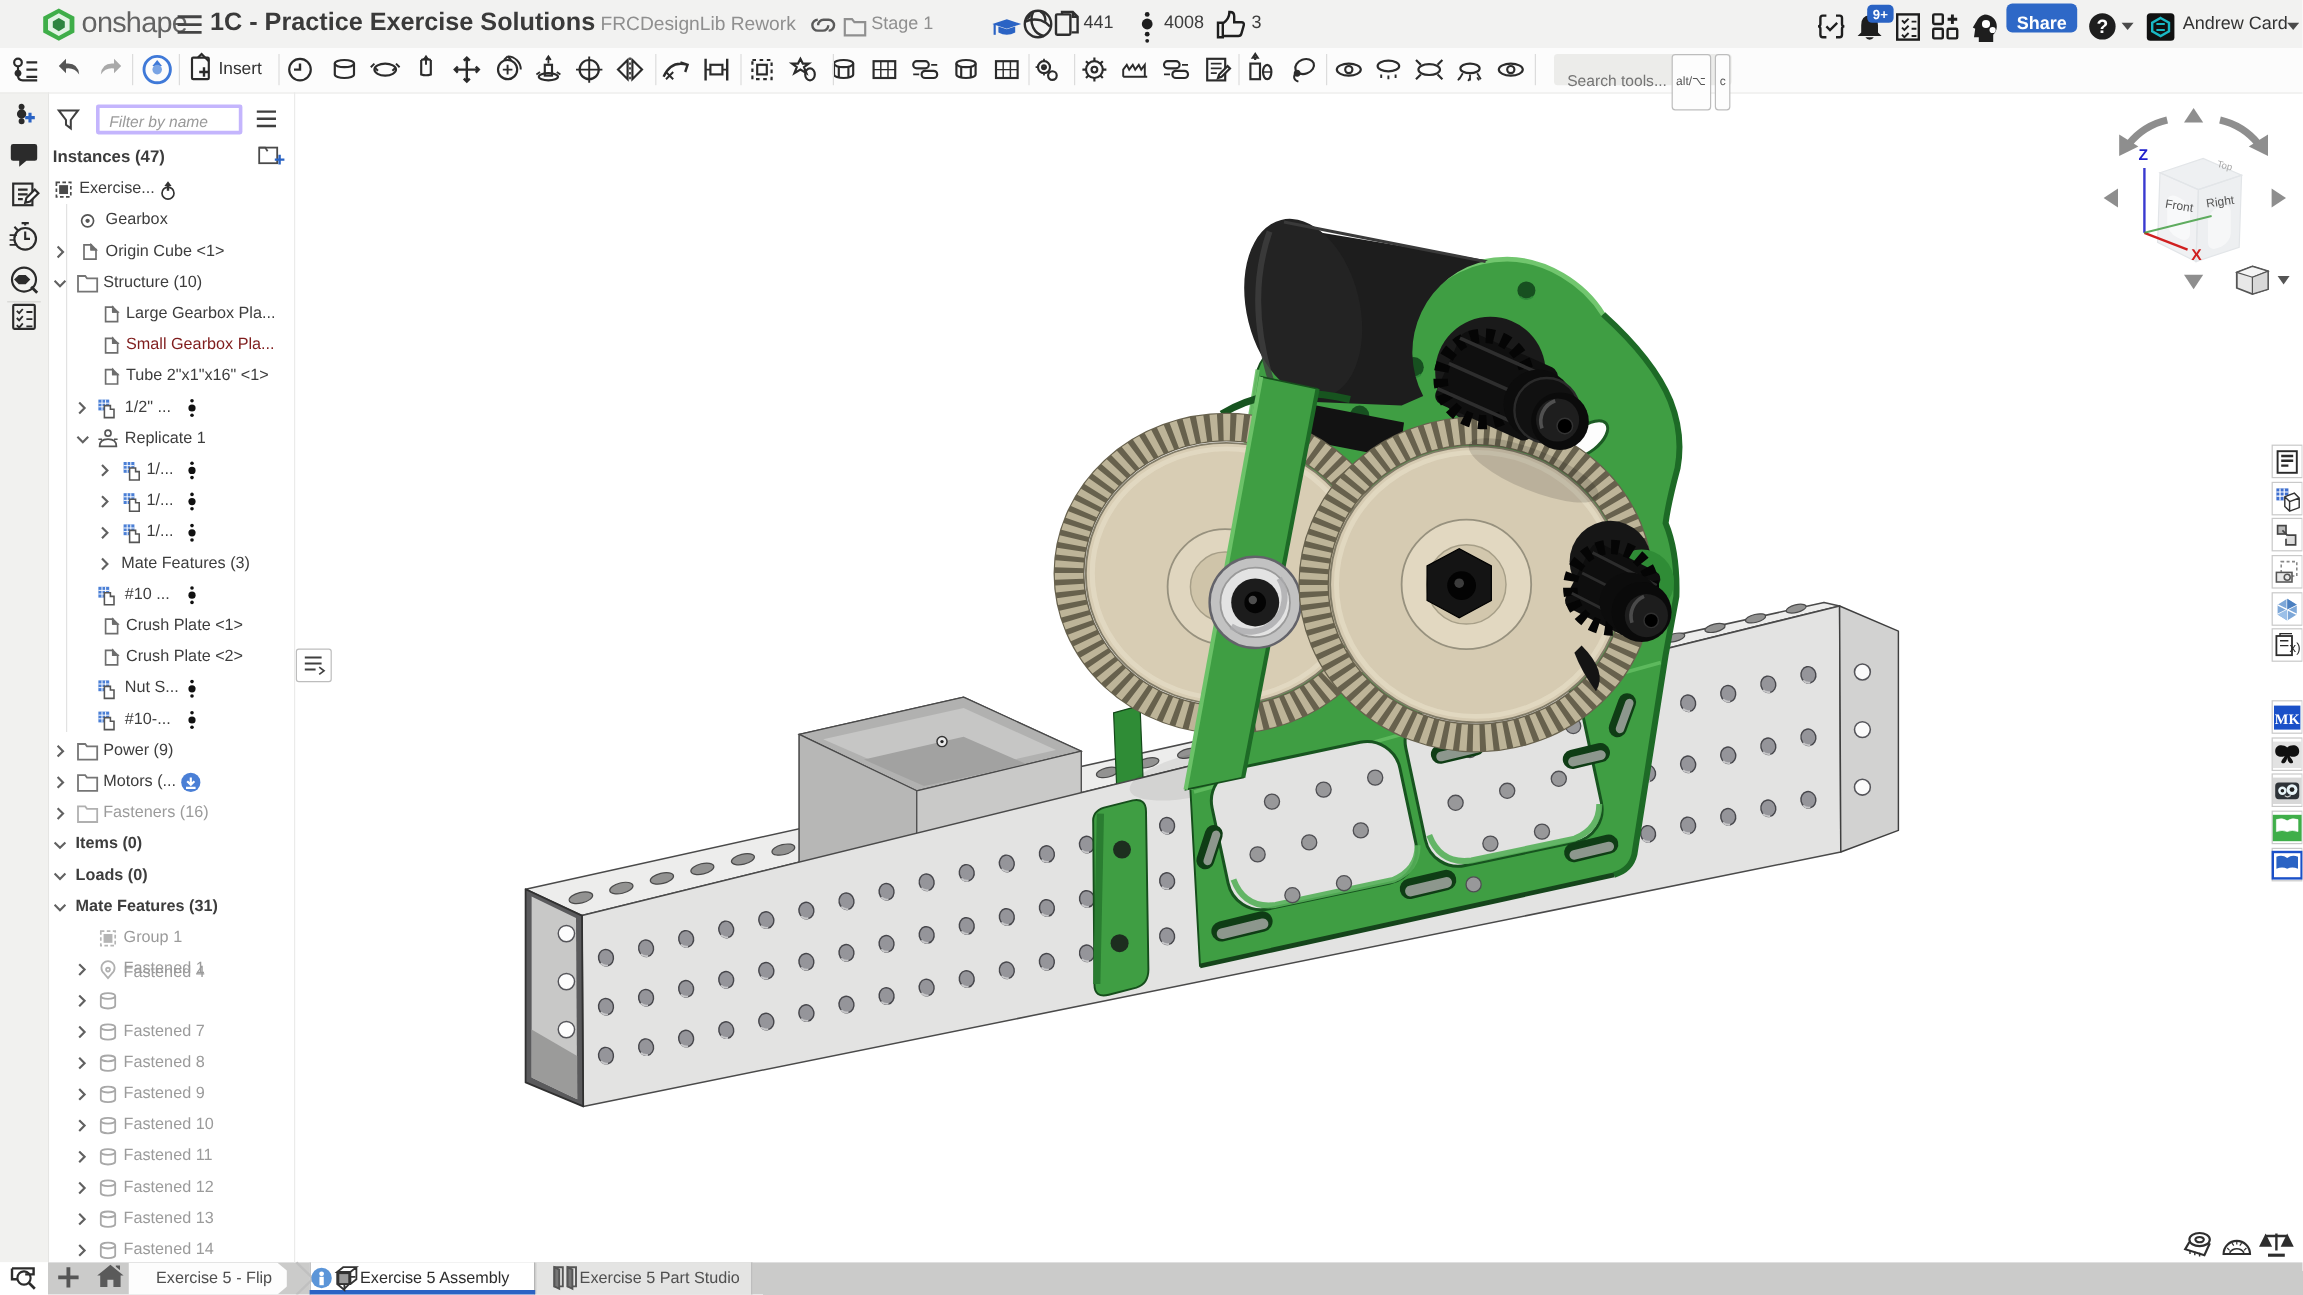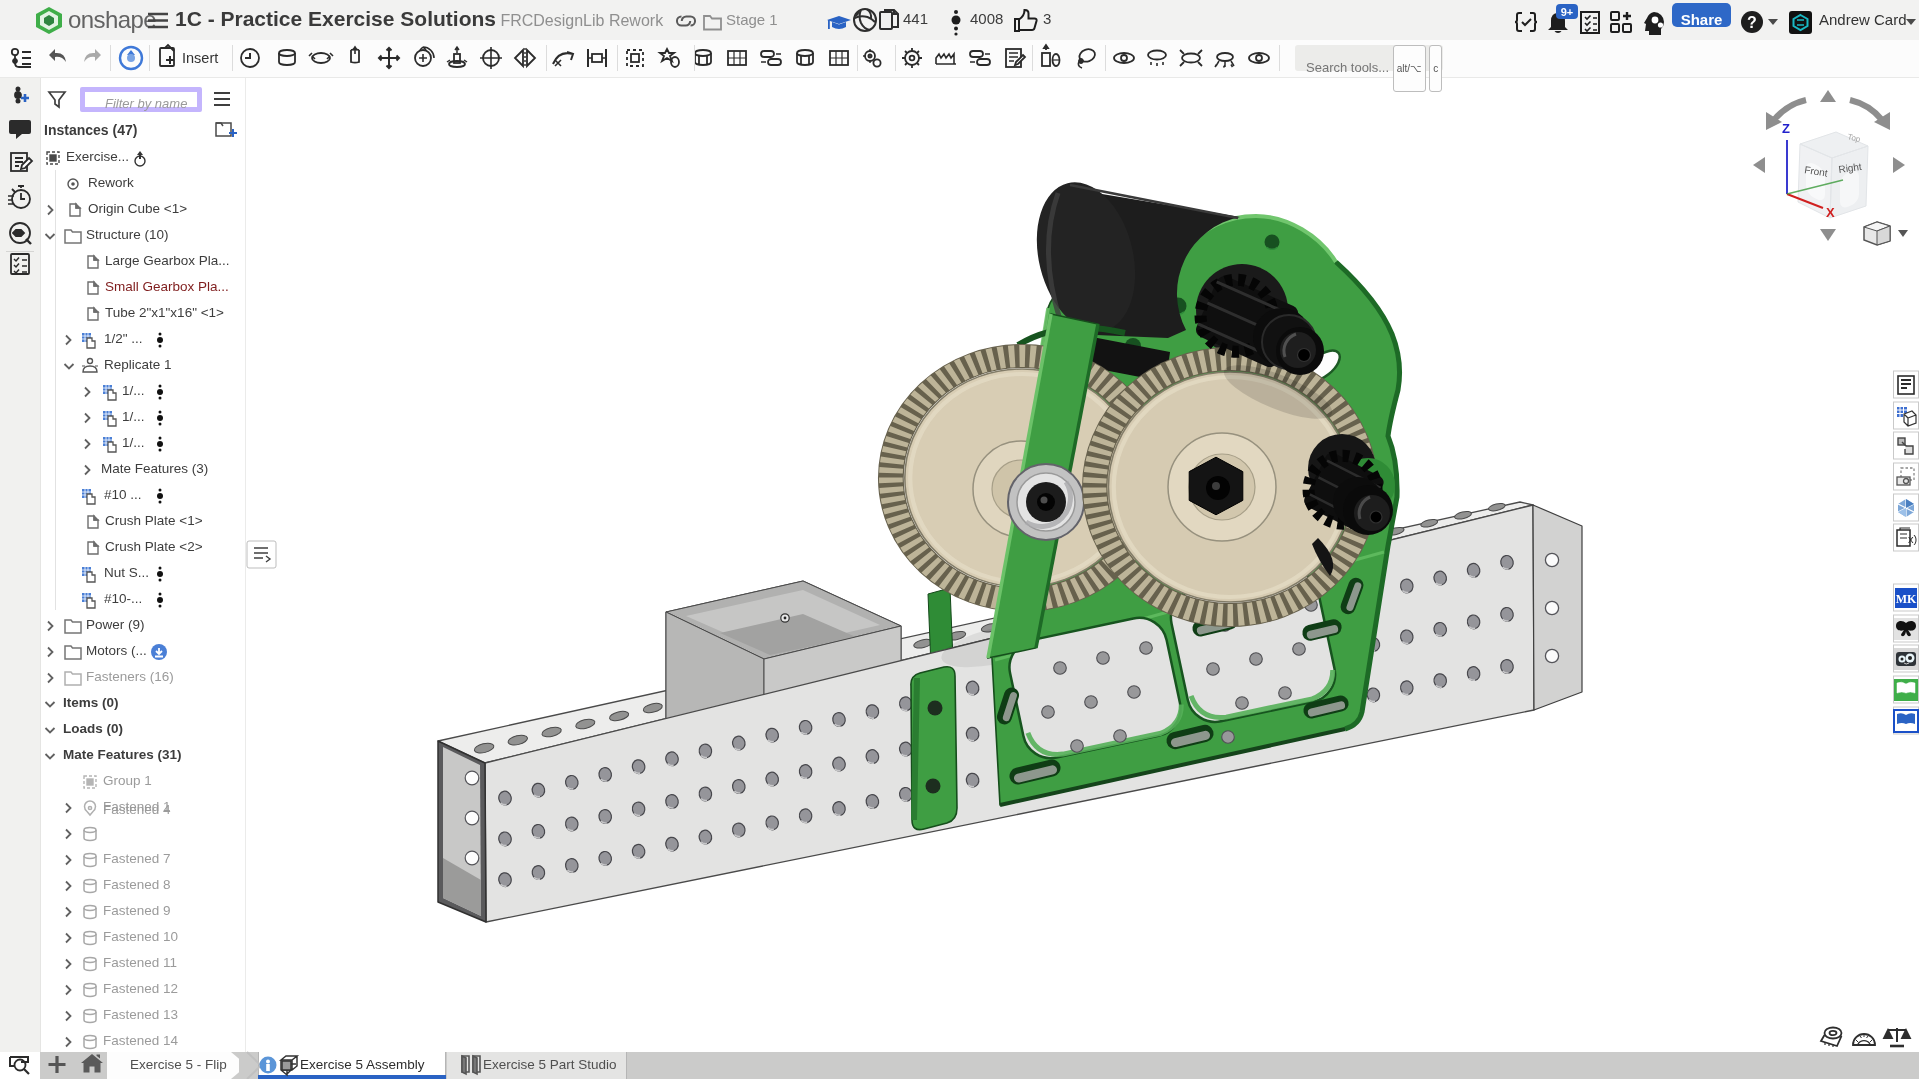--- a/index.html
+++ b/index.html
@@ -27,24 +27,24 @@
 <div class="abs" style="left:175px;top:7px"><span class="ttl">1C - Practice Exercise Solutions</span> <span class="sub">FRCDesignLib Rework</span></div>
     <div class="abs sub" style="left:726px;top:11px;font-size:15px">Stage 1</div>
     <div class="abs" style="left:903px;top:10px;font-size:15px;color:#3c3c3c">441</div>
     <div class="abs" style="left:970px;top:10px;font-size:15px;color:#3c3c3c">4008</div>
     <div class="abs" style="left:1043px;top:10px;font-size:15px;color:#3c3c3c">3</div>
     <div class="abs" style="left:68px;top:6px;font-size:24px;color:#636363;letter-spacing:-0.6px">onshape</div>
     <div class="abs" style="left:1672px;top:3px;width:59px;height:24px;background:#2e68c7;border-radius:5px;color:#fff;font-weight:bold;font-size:15px;text-align:center;line-height:34px">Share</div>
     <div class="abs" style="left:1819px;top:11px;font-size:15px;color:#333">Andrew Card</div>
     <div class="abs" style="left:182px;top:50px;font-size:14.5px;color:#333">Insert</div>
     <div class="abs" style="left:1295px;top:45px;width:148px;height:26px;background:#ececea;border-radius:3px;font-size:13px;color:#757575;line-height:26px;padding-left:11px">Search tools... <span class="kbd">alt/⌥</span> <span class="kbd">c</span></div>
-    <div class="abs" style="left:80px;top:87px;width:122px;height:25px;border:5px solid #c4b5fd;border-radius:2px;font-size:13px;color:#9a9a9a;font-style:italic;line-height:23px;padding-left:20px">Filter by name</div>
+    <div class="abs" style="left:80px;top:87px;width:122px;height:25px;border:3px solid #c4b5fd;border-radius:2px;font-size:13px;color:#9a9a9a;font-style:italic;line-height:23px;padding-left:8px">Filter by name</div>
     <div class="abs" style="left:44px;top:122px;font-size:14px;font-weight:bold;color:#3c3c3c">Instances (47)</div>
     <div class="abs" style="left:66px;top:149px;font-size:13.5px;color:#3d3d3d;white-space:nowrap">Exercise...</div>
-    <div class="abs" style="left:88px;top:175px;font-size:13.5px;color:#3d3d3d;white-space:nowrap">Rework</div>
+    <div class="abs" style="left:88px;top:175px;font-size:13.5px;color:#3d3d3d;white-space:nowrap">Gearbox</div>
     <div class="abs" style="left:88px;top:201px;font-size:13.5px;color:#3d3d3d;white-space:nowrap">Origin Cube &lt;1&gt;</div>
     <div class="abs" style="left:86px;top:227px;font-size:13.5px;color:#3d3d3d;white-space:nowrap">Structure (10)</div>
     <div class="abs" style="left:105px;top:253px;font-size:13.5px;color:#3d3d3d;white-space:nowrap">Large Gearbox Pla...</div>
     <div class="abs" style="left:105px;top:279px;font-size:13.5px;color:#7f1d1d;white-space:nowrap">Small Gearbox Pla...</div>
     <div class="abs" style="left:105px;top:305px;font-size:13.5px;color:#3d3d3d;white-space:nowrap">Tube 2"x1"x16" &lt;1&gt;</div>
     <div class="abs" style="left:104px;top:331px;font-size:13.5px;color:#3d3d3d;white-space:nowrap">1/2" ...</div>
     <div class="abs" style="left:104px;top:357px;font-size:13.5px;color:#3d3d3d;white-space:nowrap">Replicate 1</div>
     <div class="abs" style="left:122px;top:383px;font-size:13.5px;color:#3d3d3d;white-space:nowrap">1/...</div>
     <div class="abs" style="left:122px;top:409px;font-size:13.5px;color:#3d3d3d;white-space:nowrap">1/...</div>
     <div class="abs" style="left:122px;top:435px;font-size:13.5px;color:#3d3d3d;white-space:nowrap">1/...</div>

